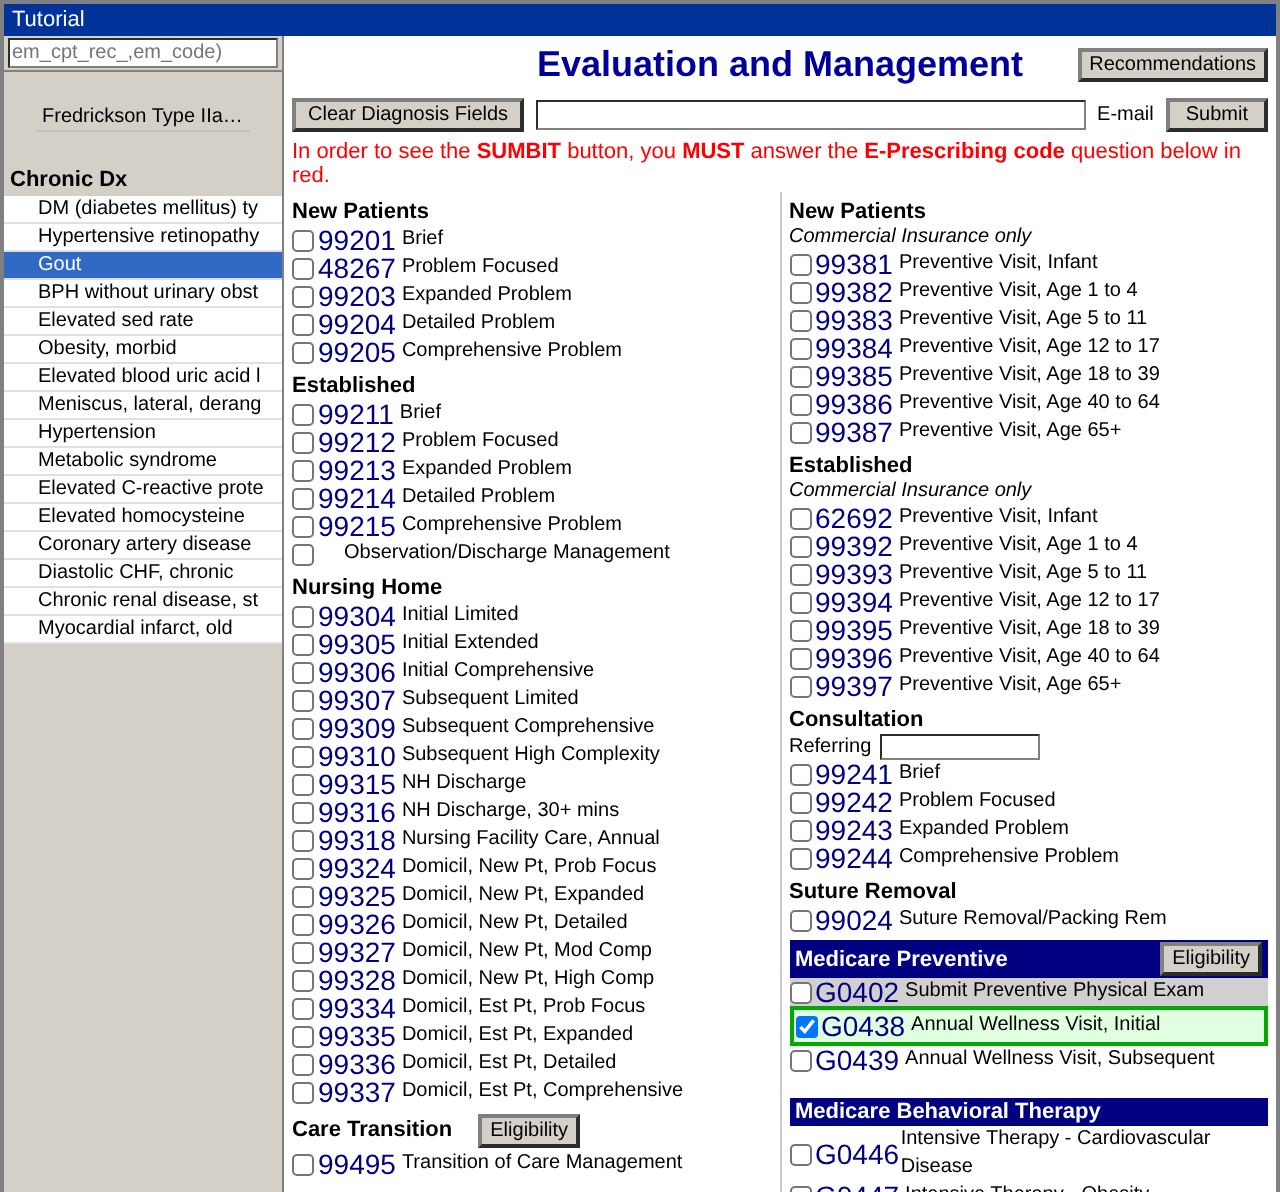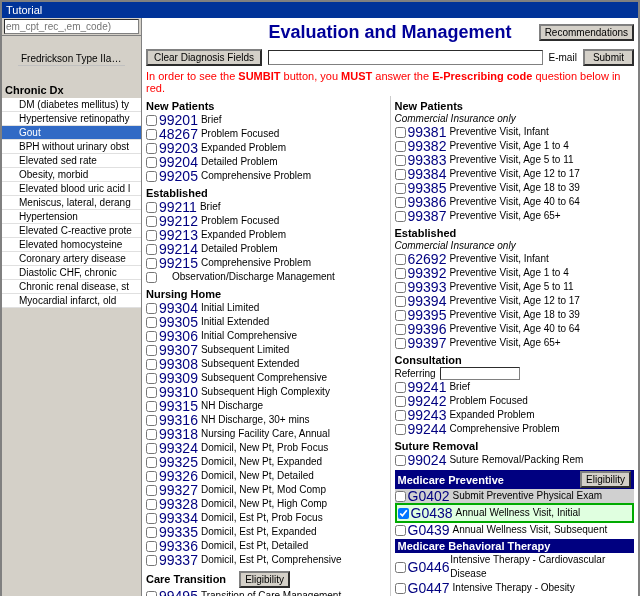--- a/index.html
+++ b/index.html
@@ -214,21 +214,21 @@
     }
     .header-relative {
       position: relative;
     }
     .behavioral-header {
       background: #000080;
       color: white;
       font-size: 11px;
       font-weight: bold;
       padding: 1px 3px;
-      margin-top: 2px;
+      margin-top: 12px;
     }
   </style>
 </head>
 <body>
 
 <div class="window">
   <div class="title-bar">
     <span>Tutorial</span>
   </div>
   <div class="main-content">
@@ -245,20 +245,21 @@
         <ul class="chronic-list">
           <li>DM (diabetes mellitus) ty</li>
           <li>Hypertensive retinopathy</li>
           <li style="background:#316ac5;color:white;">Gout</li>
           <li>BPH without urinary obst</li>
           <li>Elevated sed rate</li>
           <li>Obesity, morbid</li>
           <li>Elevated blood uric acid l</li>
           <li>Meniscus, lateral, derang</li>
           <li>Hypertension</li>
+          <li>Metabolic syndrome</li>
           <li>Elevated C-reactive prote</li>
           <li>Elevated homocysteine</li>
           <li>Coronary artery disease</li>
           <li>Diastolic CHF, chronic</li>
           <li>Chronic renal disease, st</li>
           <li>Myocardial infarct, old</li>
         </ul>
       </div>
     </div>
 
@@ -360,25 +361,20 @@
               <span class="code-number">99306</span>
               <span class="code-label">Initial Comprehensive</span>
             </div>
           <div class="code-item">
               <input type="checkbox" style="">
               <span class="code-number">99307</span>
               <span class="code-label">Subsequent Limited</span>
             </div>
           <div class="code-item">
               <input type="checkbox" style="">
-              <span class="code-number">99308</span>
-              <span class="code-label">Subsequent Extended</span>
-            </div>
-          <div class="code-item">
-              <input type="checkbox" style="">
               <span class="code-number">99309</span>
               <span class="code-label">Subsequent Comprehensive</span>
             </div>
           <div class="code-item">
               <input type="checkbox" style="">
               <span class="code-number">99310</span>
               <span class="code-label">Subsequent High Complexity</span>
             </div>
           <div class="code-item">
               <input type="checkbox" style="">

